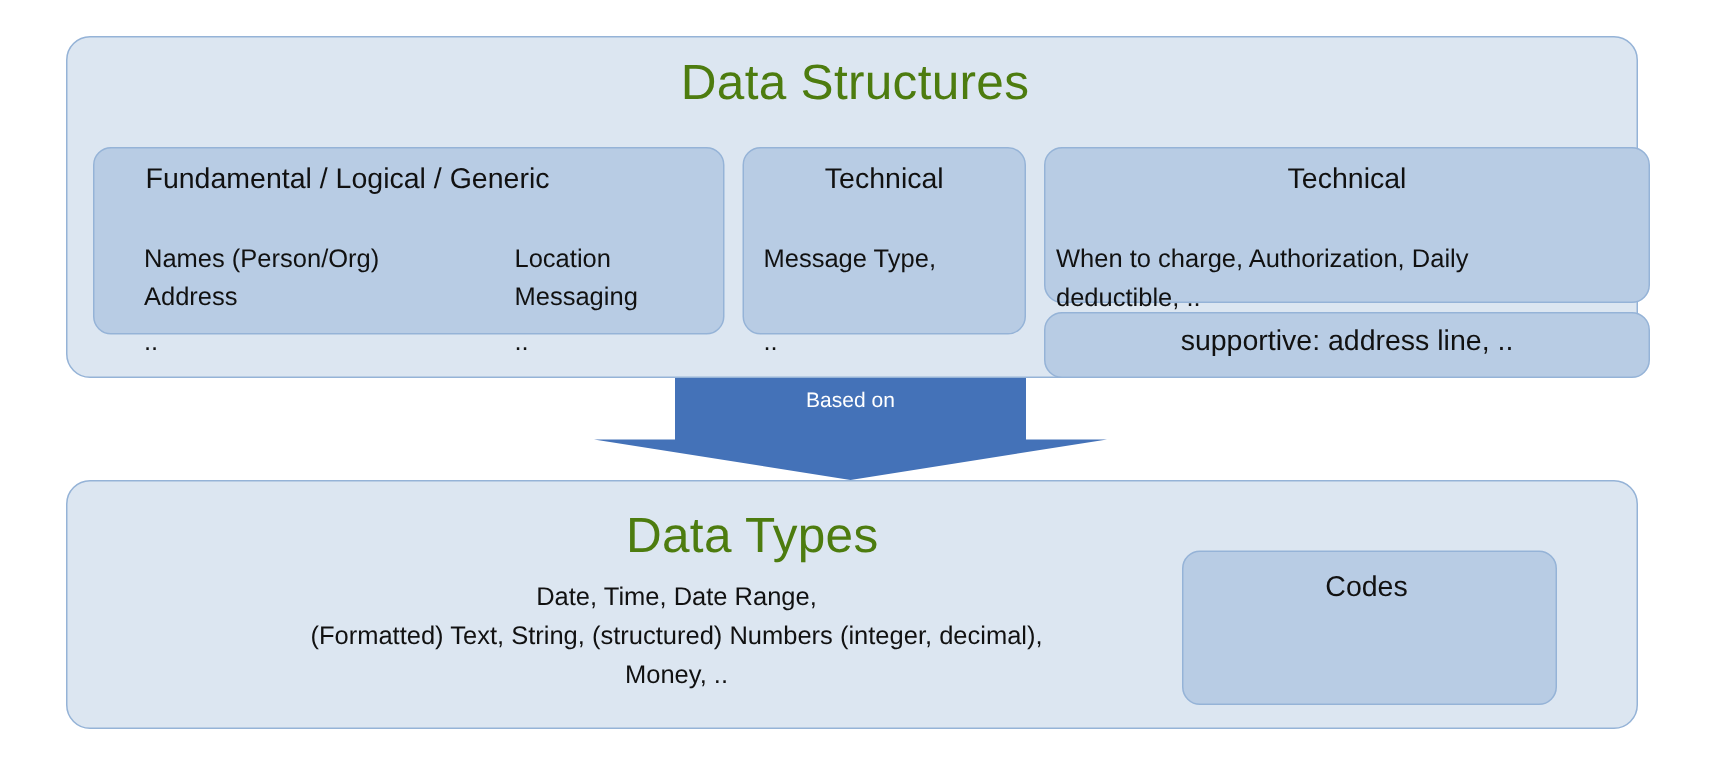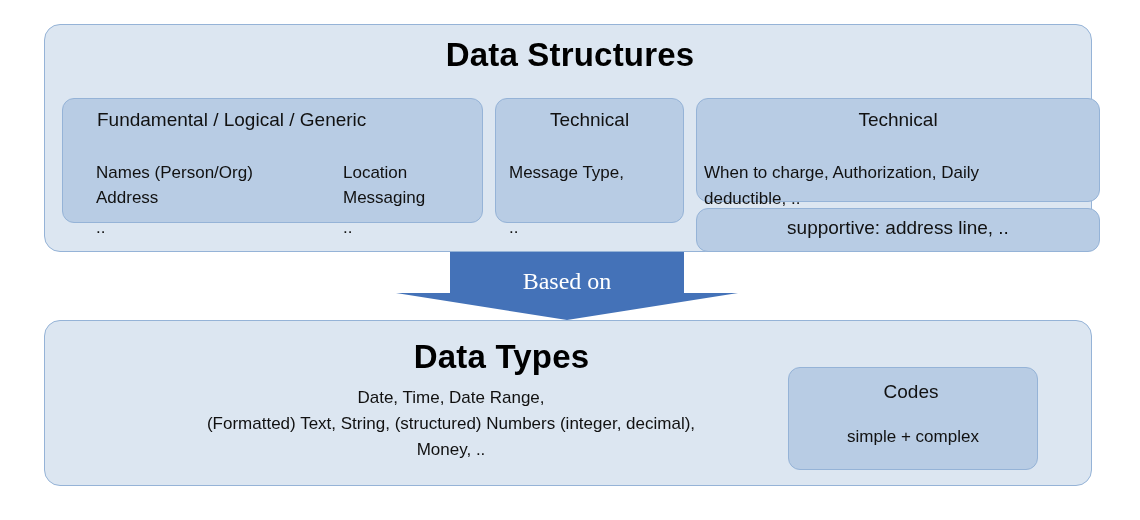--- a/index.html
+++ b/index.html
@@ -38,24 +38,24 @@
   .panel-inner {
     background: #b8cce4;
     border: 1px solid #95b3d7;
     border-radius: 12px;
   }
 
   
   .section-title {
     position: absolute;
     font-size: 33px;
-    font-weight: 700;
+    font-weight: 400;
     letter-spacing: 0.2px;
     white-space: nowrap;
-    color: #000000;
+    color: #4d7c0f;
   }
 
   .box-title {
     position: absolute;
     font-size: 19px;
     font-weight: 400;
     white-space: nowrap;
     color: #111111;
   }
 
@@ -108,27 +108,26 @@
     position: absolute;
     left: 396px;
     top: 252px;
     width: 342px;
     height: 68px;
   }
   #arrow svg { display: block; }
   #arrow-label {
     position: absolute;
     left: 396px;
-    top: 268px;
+    top: 258px;
     width: 342px;
     text-align: center;
-    font-size: 24px;
+    font-size: 14px;
     color: #ffffff;
     white-space: nowrap;
-    font-family: Liberation Serif, serif;
   }
 
   
   #dt-outer   { left: 44px;  top: 320px; width: 1048px; height: 166px; }
   #dt-title   { left: 44px;  top: 338px; width: 915px;  text-align: center; }
 
   #dt-body    { left: 116px; top: 385px; width: 670px; }
 
   #dt-box     { left: 788px; top: 367px; width: 250px; height: 103px; }
   #dt-box-title { left: 788px; top: 381px; width: 246px; text-align: center; }
@@ -182,15 +181,14 @@
   <div class="panel panel-outer" id="dt-outer"></div>
 
   <div class="section-title" id="dt-title">Data Types</div>
 
   <div class="body-block" id="dt-body" style="white-space: pre;">Date, Time, Date Range,
 (Formatted) Text, String, (structured) Numbers (integer, decimal),
 Money, ..</div>
 
   <div class="panel panel-inner" id="dt-box"></div>
   <div class="box-title" id="dt-box-title">Codes</div>
-  <div id="dt-box-sub">simple + complex</div>
 
 </div>
 
 </body></html>

